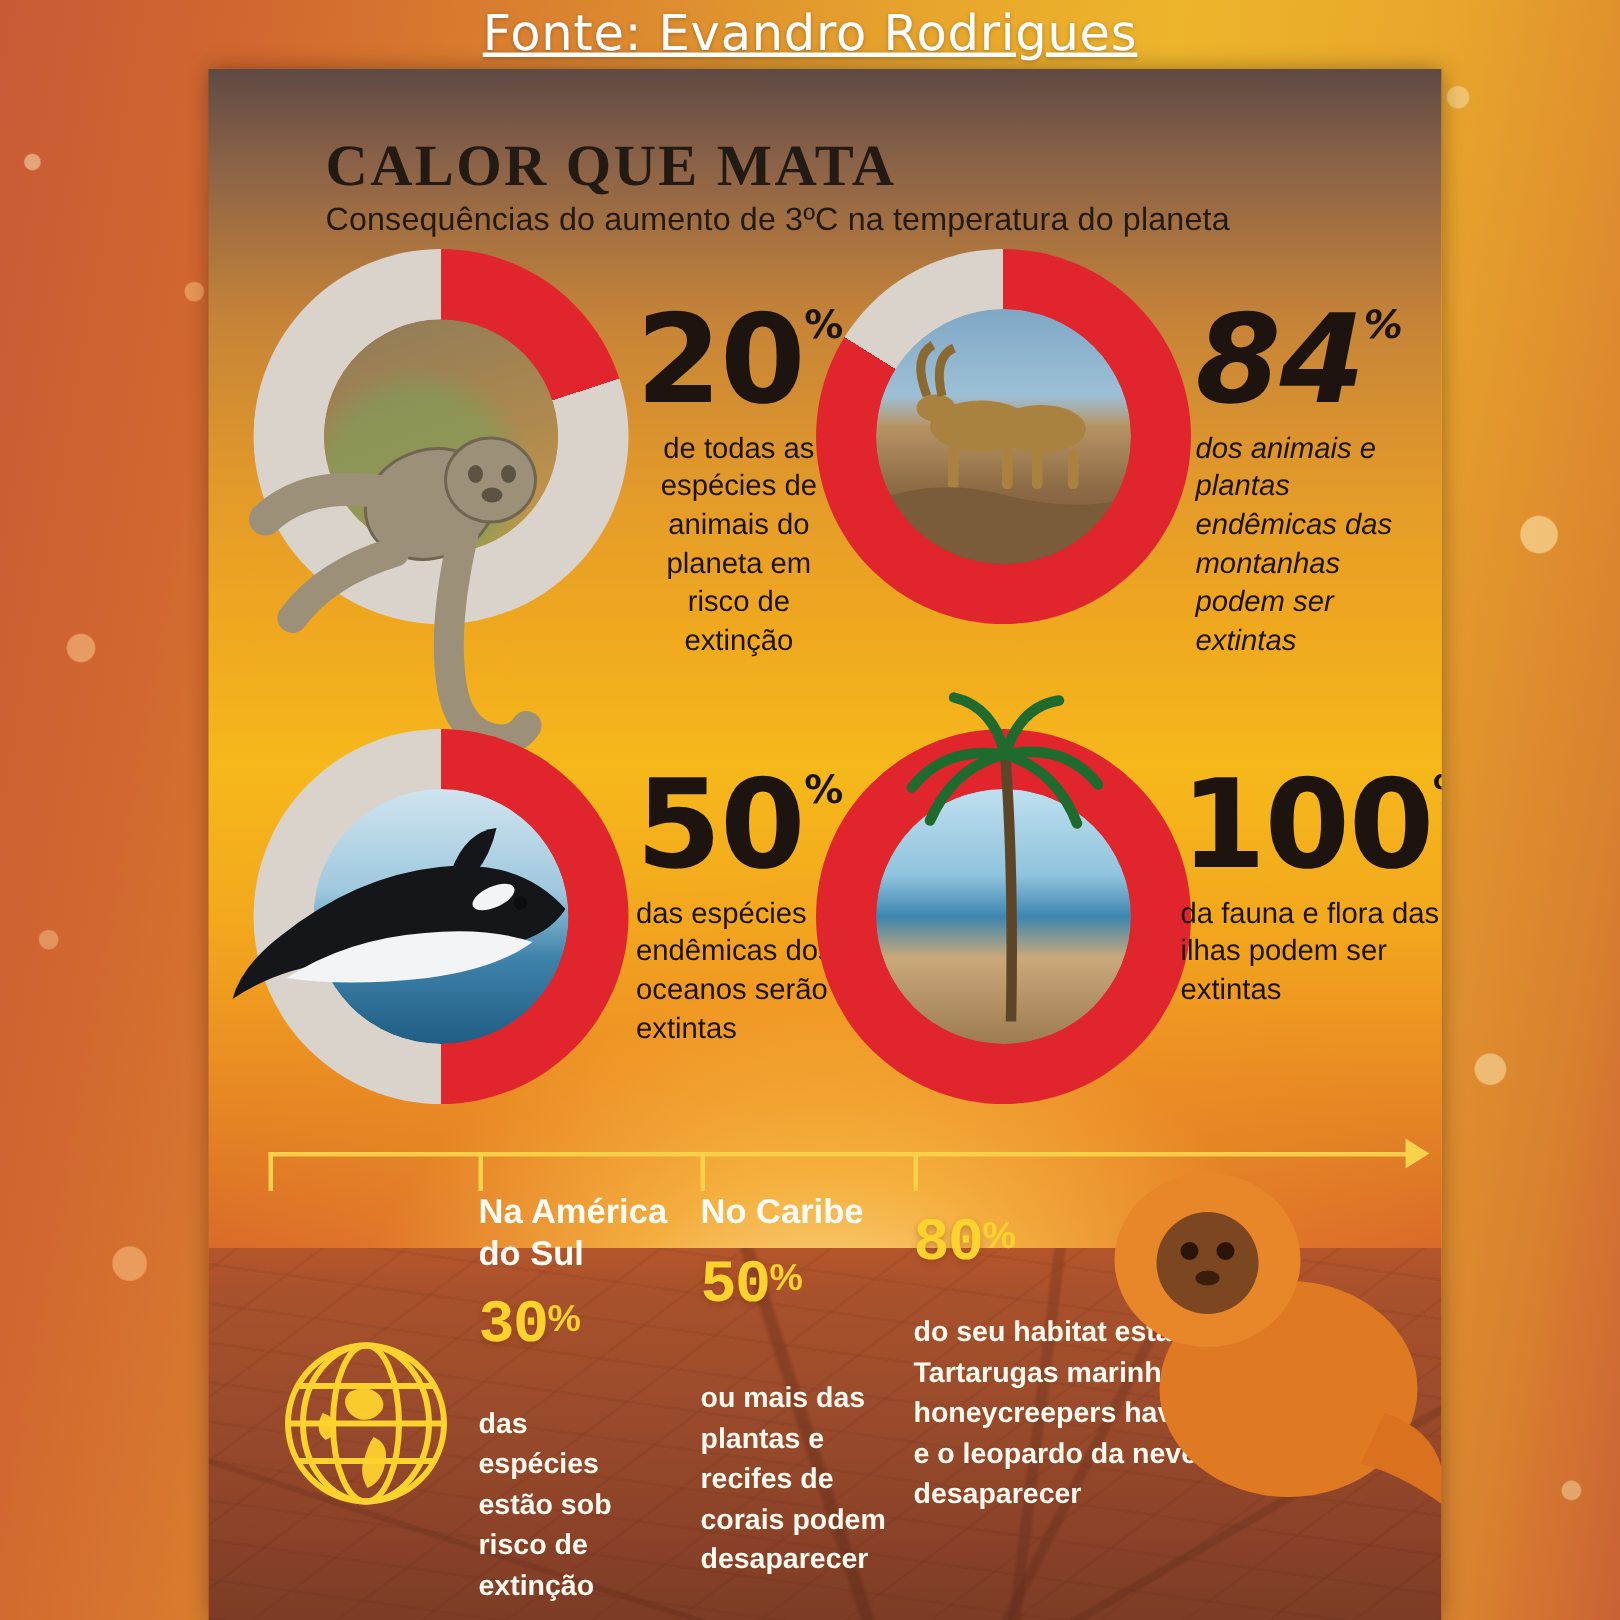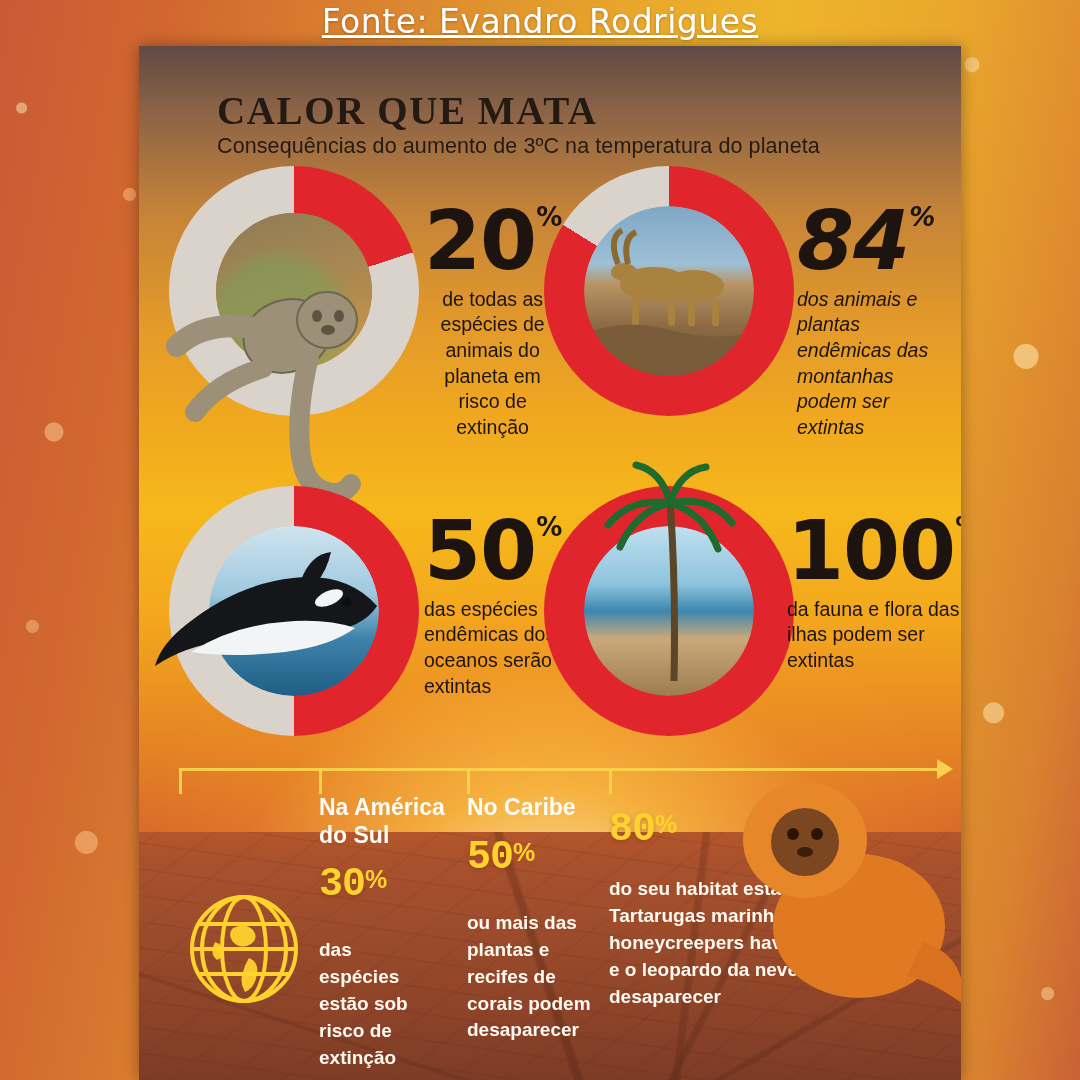--- a/index.html
+++ b/index.html
@@ -313,21 +313,21 @@
       <span class="rnum">30</span><span class="rpct">%</span>
     </div>
     <div class="rdesc" style="margin-top:32px;width:110px;">das espécies estão sob risco de extinção</div>
   </div>
 
   <div class="region" style="left:328px;top:748px;width:140px;">
     <div class="rtitle">No Caribe</div>
     <div style="margin-top:16px;">
       <span class="rnum">50</span><span class="rpct">%</span>
     </div>
-    <div class="rdesc" style="margin-top:32px;width:128px;">ou mais das plantas e recifes de corais podem desaparecer</div>
+    <div class="rdesc" style="margin-top:42px;width:128px;">ou mais das plantas e recifes de corais podem desaparecer</div>
   </div>
 
   <div class="region" style="left:470px;top:748px;width:330px;">
     <div style="margin-top:16px;">
       <span class="rnum">80</span><span class="rpct">%</span>
     </div>
     <div class="rdesc" style="margin-top:26px;width:330px;">do seu habitat está em risco. Tartarugas marinhas, honeycreepers havaianos, lêmures e o leopardo da neve podem desaparecer</div>
   </div>
 
   <div class="monkey" style="left:570px;top:690px;width:260px;height:300px;">

